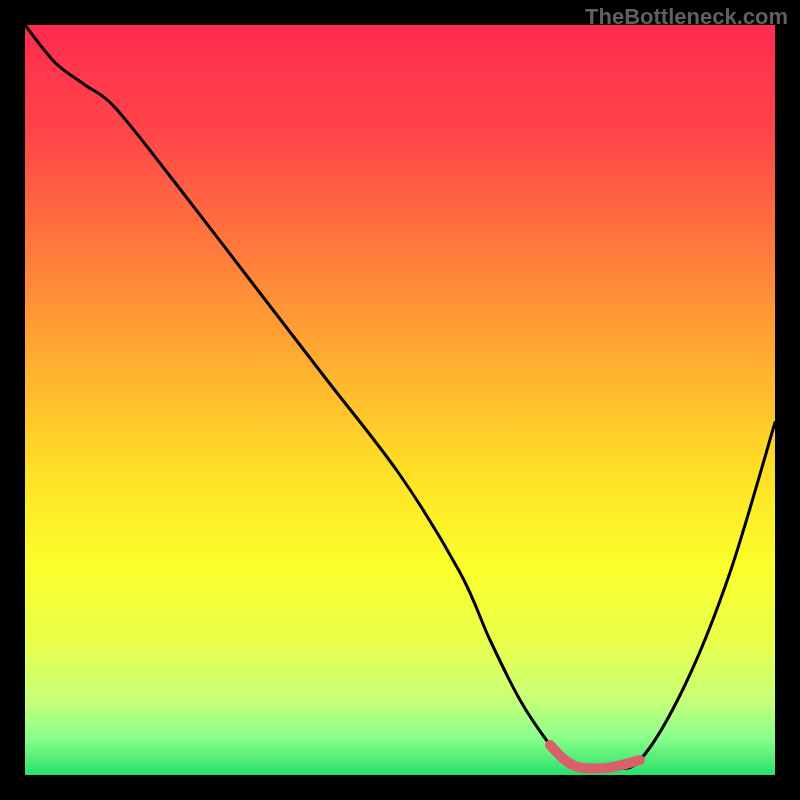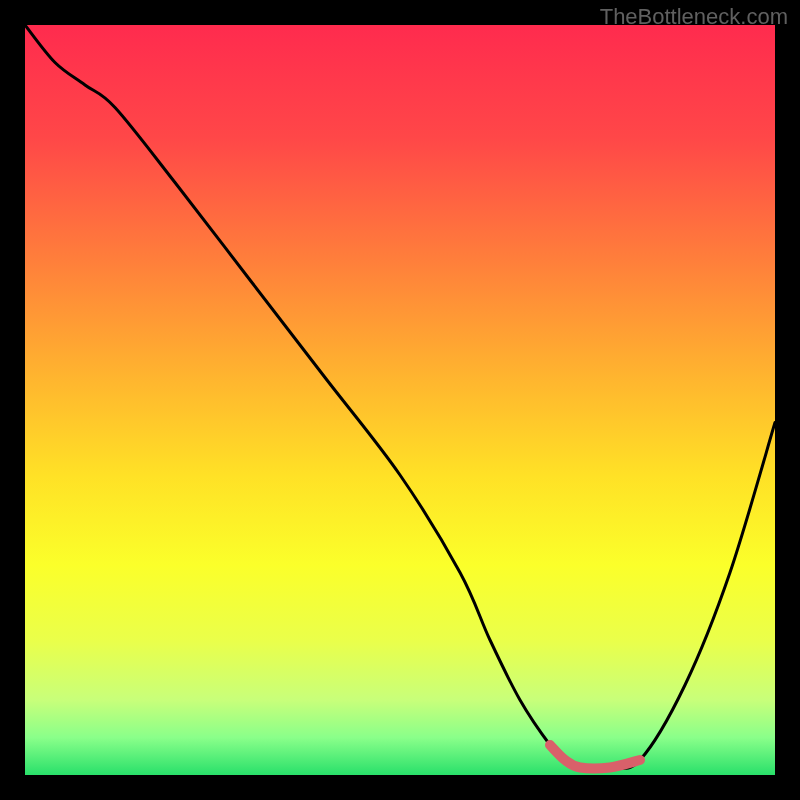--- a/index.html
+++ b/index.html
@@ -10,21 +10,21 @@
     position: relative;
     font-family: Arial, Helvetica, sans-serif;
     overflow: hidden;
   }
   .watermark {
     position: absolute;
     top: 4px;
     right: 12px;
     color: #606060;
     font-size: 22px;
-    font-weight: 400;
+    font-weight: 700;
     letter-spacing: 0px;
     z-index: 10;
     margin-left: 32px;
   }
   .plot-area {
     position: absolute;
     left: 25px;
     top: 25px;
     width: 750px;
     height: 750px;

